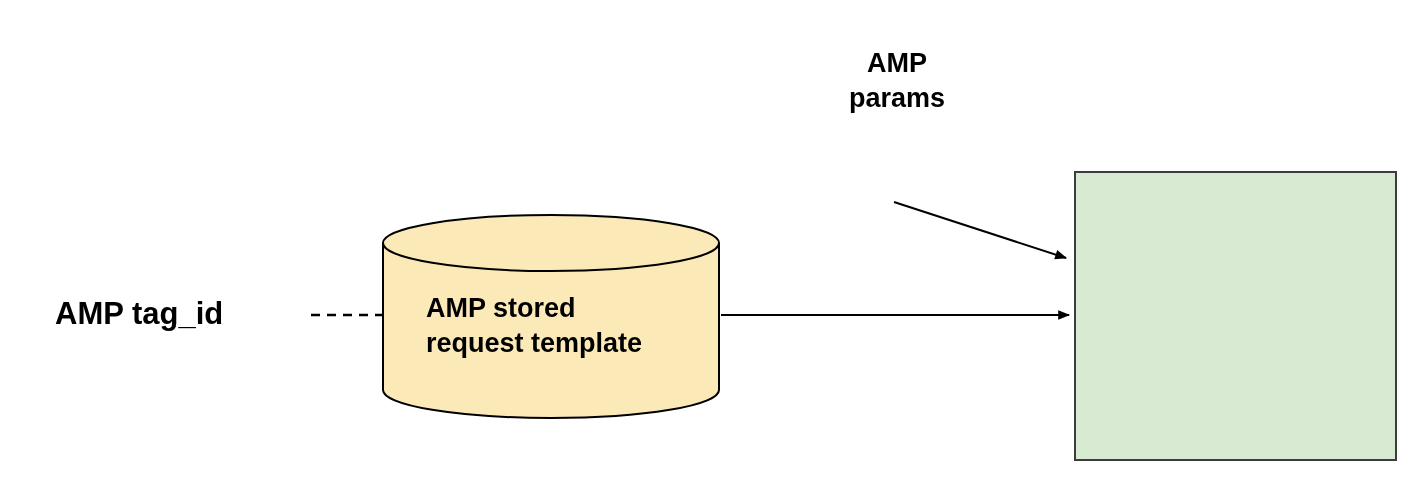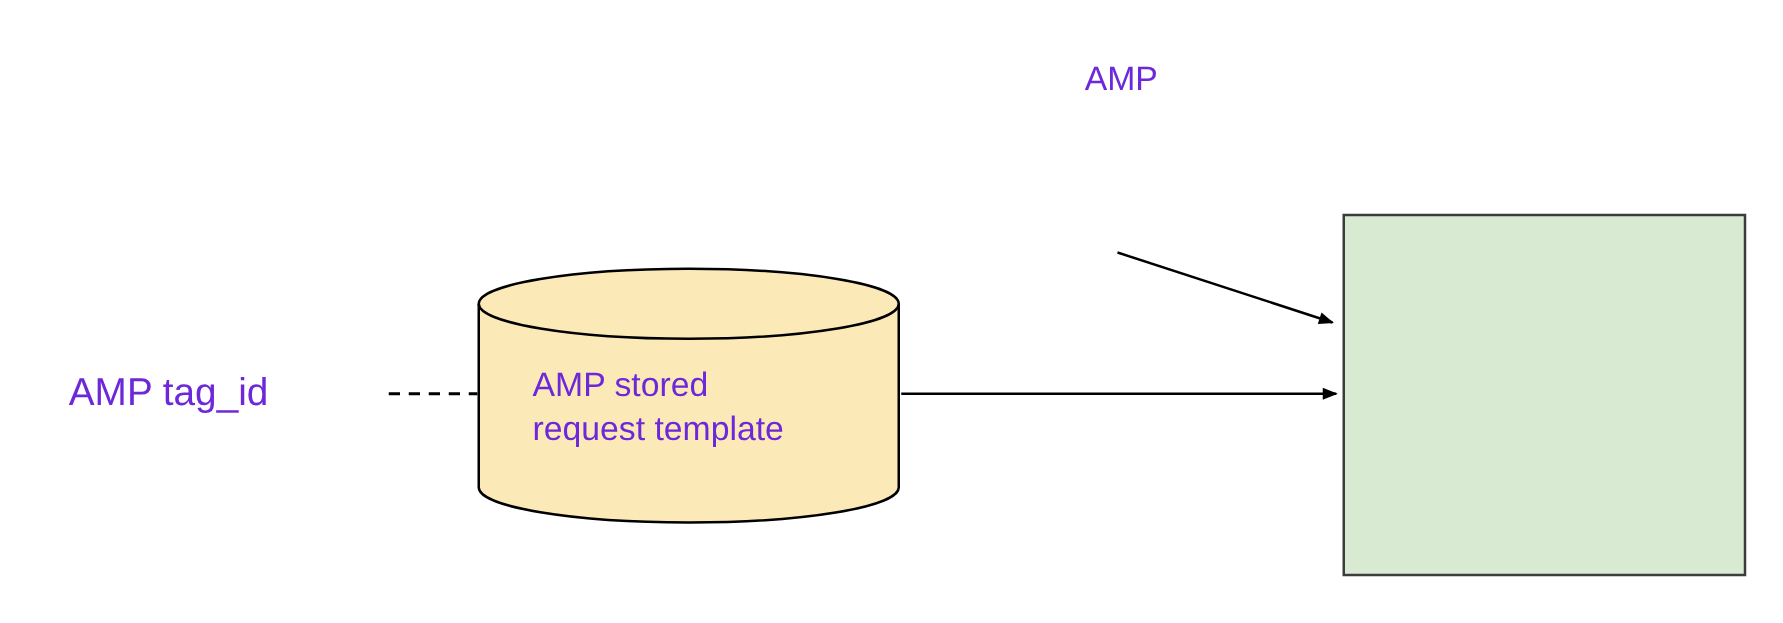--- a/index.html
+++ b/index.html
@@ -17,22 +17,23 @@
   }
   .diagram-svg {
     position: absolute;
     left: 0;
     top: 0;
     width: 1426px;
     height: 498px;
   }
   .label {
     position: absolute;
-    color: #6d28d9;
+    color: #000000;
     white-space: nowrap;
+    font-weight: bold;
   }
   .label div { line-height: 1.3; }
   .amp-tag-id {
     left: 55px;
     top: 296px;
     font-size: 31px;
   }
   .cylinder-label {
     left: 426px;
     top: 291px;
@@ -82,16 +83,17 @@
     <div>AMP stored</div>
     <div>request template</div>
   </div>
 
   <div class="label amp-tag-id">
     <span>AMP tag_id</span>
   </div>
 
   <div class="label query-params-label">
     <div>AMP</div>
+    <div>params</div>
   </div>
 
 
 </div>
 
 </body></html>

